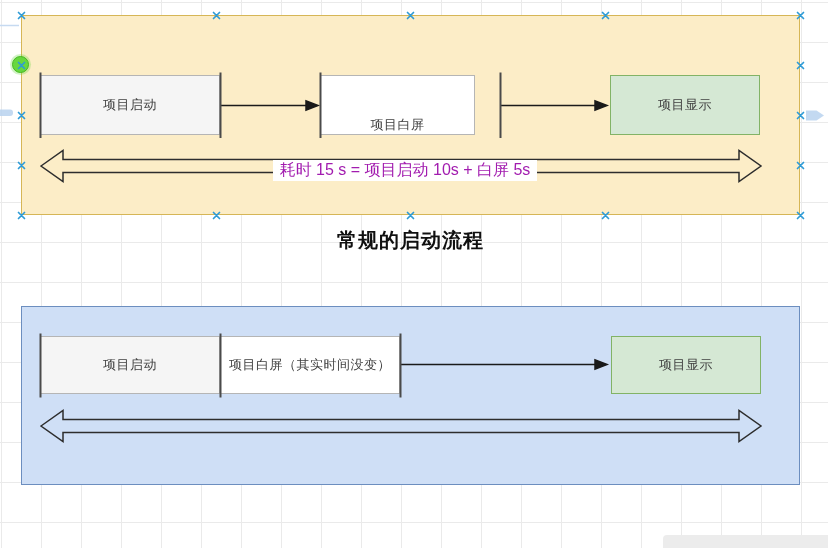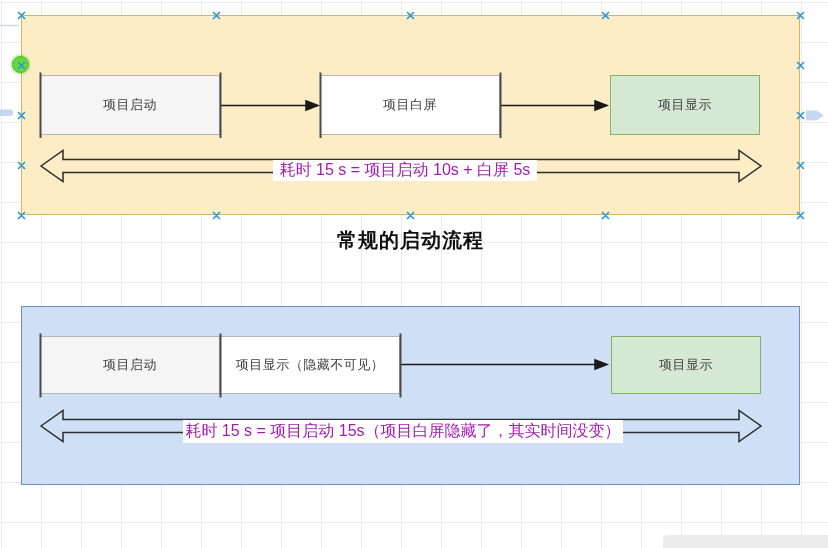--- a/index.html
+++ b/index.html
@@ -51,32 +51,32 @@
 
 <div class="canvas">
 
   <div class="container flow1"></div>
 
   <div class="container flow2"></div>
 
   <div class="step gray" style="left:40px;top:75px;width:180px;height:60px;">
     <span>项目启动</span>
   </div>
-  <div class="step" style="left:320px;top:75px;width:180px;height:60px;">
+  <div class="step" style="left:320px;top:75px;width:155px;height:60px;align-items:flex-end;">
     <span>项目白屏</span>
   </div>
   <div class="step green" style="left:610px;top:75px;width:150px;height:60px;">
     <span>项目显示</span>
   </div>
 
   <div class="step gray" style="left:40px;top:336px;width:180px;height:58px;">
     <span>项目启动</span>
   </div>
   <div class="step" style="left:220px;top:336px;width:180px;height:58px;">
-    <span>项目显示（隐藏不可见）</span>
+    <span>项目白屏（其实时间没变）</span>
   </div>
   <div class="step green" style="left:611px;top:336px;width:150px;height:58px;">
     <span>项目显示</span>
   </div>
 
   <svg class="overlay" width="828" height="548">
 
     <line x1="0" y1="25.5" x2="19" y2="25.5" stroke="#c6daf1" stroke-width="1.5"></line>
 
     <g stroke="#1a1a1a" stroke-width="1.5" fill="#1a1a1a">
@@ -106,21 +106,20 @@
 
     <path d="M41,166 L63,150.5 L63,159.5 L739,159.5 L739,150.5 L761,166 L739,181.5 L739,172.5 L63,172.5 L63,181.5 Z" fill="none" stroke="#2d2d2d" stroke-width="1.5"></path>
 
     <path d="M41,426 L63,410.5 L63,419.5 L739,419.5 L739,410.5 L761,426 L739,441.5 L739,432.5 L63,432.5 L63,441.5 Z" fill="none" stroke="#2d2d2d" stroke-width="1.5"></path>
 
     <path d="M806,110.5 h10.5 l7.5,5 l-7.5,5 h-10.5 z" fill="#b9d2ef" opacity="0.85"></path>
     <rect x="-4" y="109.5" width="17" height="6.5" rx="3" fill="#b9d2ef" opacity="0.85"></rect>
   </svg>
 
   <div class="tl-label" style="left:273px;top:160px;width:264px;height:21px;">耗时 15 s = 项目启动 10s + 白屏 5s</div>
-  <div class="tl-label" style="left:183px;top:420px;width:440px;height:23px;">耗时 15 s = 项目启动 15s（项目白屏隐藏了，其实时间没变）</div>
 
   <div class="flow-title" style="top:227px;font-family:Liberation Serif, serif;">常规的启动流程</div>
 
   <div class="hoverpt"></div>
 
   <div>
       <div class="xmark" style="left: 16.5px; top: 10.5px;"><svg width="9" height="9">
           <path d="M1.5,1.5 L7.5,7.5 M7.5,1.5 L1.5,7.5" stroke="#2e9bd6" stroke-width="1.7" stroke-linecap="round"></path>
         </svg></div>
       <div class="xmark" style="left: 211.5px; top: 10.5px;"><svg width="9" height="9">

